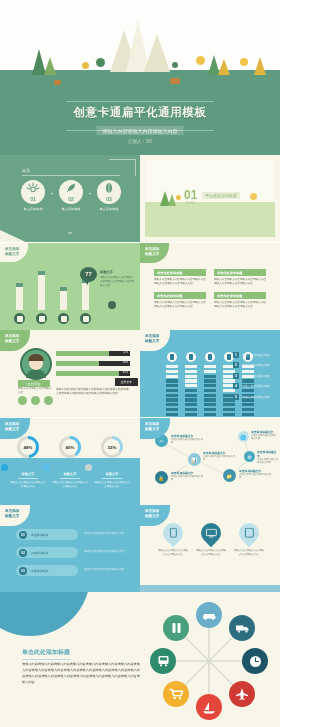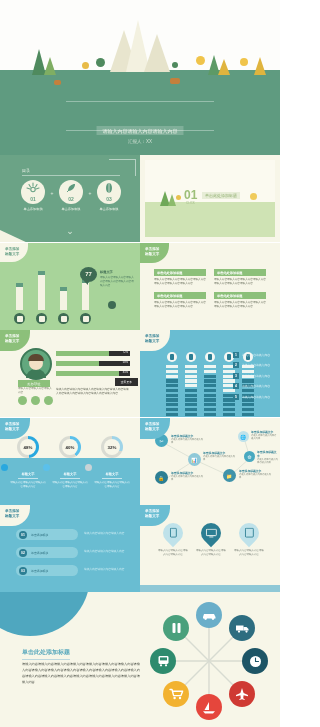--- a/index.html
+++ b/index.html
@@ -181,20 +181,21 @@
     <div class="tri" style="left:254px;top:54px;border-left:6px solid transparent;border-right:6px solid transparent;border-bottom:18px solid #e0b43e;"></div>
     <div style="position:absolute;left:96px;top:58px;width:9px;height:9px;border-radius:50%;background:#4f8a5e;"></div>
     <div style="position:absolute;left:82px;top:62px;width:7px;height:7px;border-radius:50%;background:#e8bb47;"></div>
     <div style="position:absolute;left:172px;top:62px;width:6px;height:6px;border-radius:50%;background:#4f8a5e;"></div>
     <div style="position:absolute;left:196px;top:56px;width:9px;height:9px;border-radius:50%;background:#f0c44a;"></div>
     <div style="position:absolute;left:240px;top:58px;width:8px;height:8px;border-radius:50%;background:#f0c44a;"></div>
     <div style="position:absolute;left:54px;top:80px;width:7px;height:5px;border-radius:2px;background:#c4803c;"></div>
     <div style="position:absolute;left:170px;top:78px;width:10px;height:6px;border-radius:2px;background:#c4803c;"></div>
 
     <div class="hero-rule"></div>
+    <div class="hero-title">创意卡通扁平化通用模板</div>
     <div class="hero-sub">请输入内容请输入内容请输入内容</div>
     <div class="hero-by">汇报人：XX</div>
   </div>
 
   <div class="cell" id="s2">
     <div class="s2-corner"></div>
     <div class="s2-label">目录</div>
     <div class="s2-line"></div>
     <div class="s2-items">
       <div class="s2-item">

